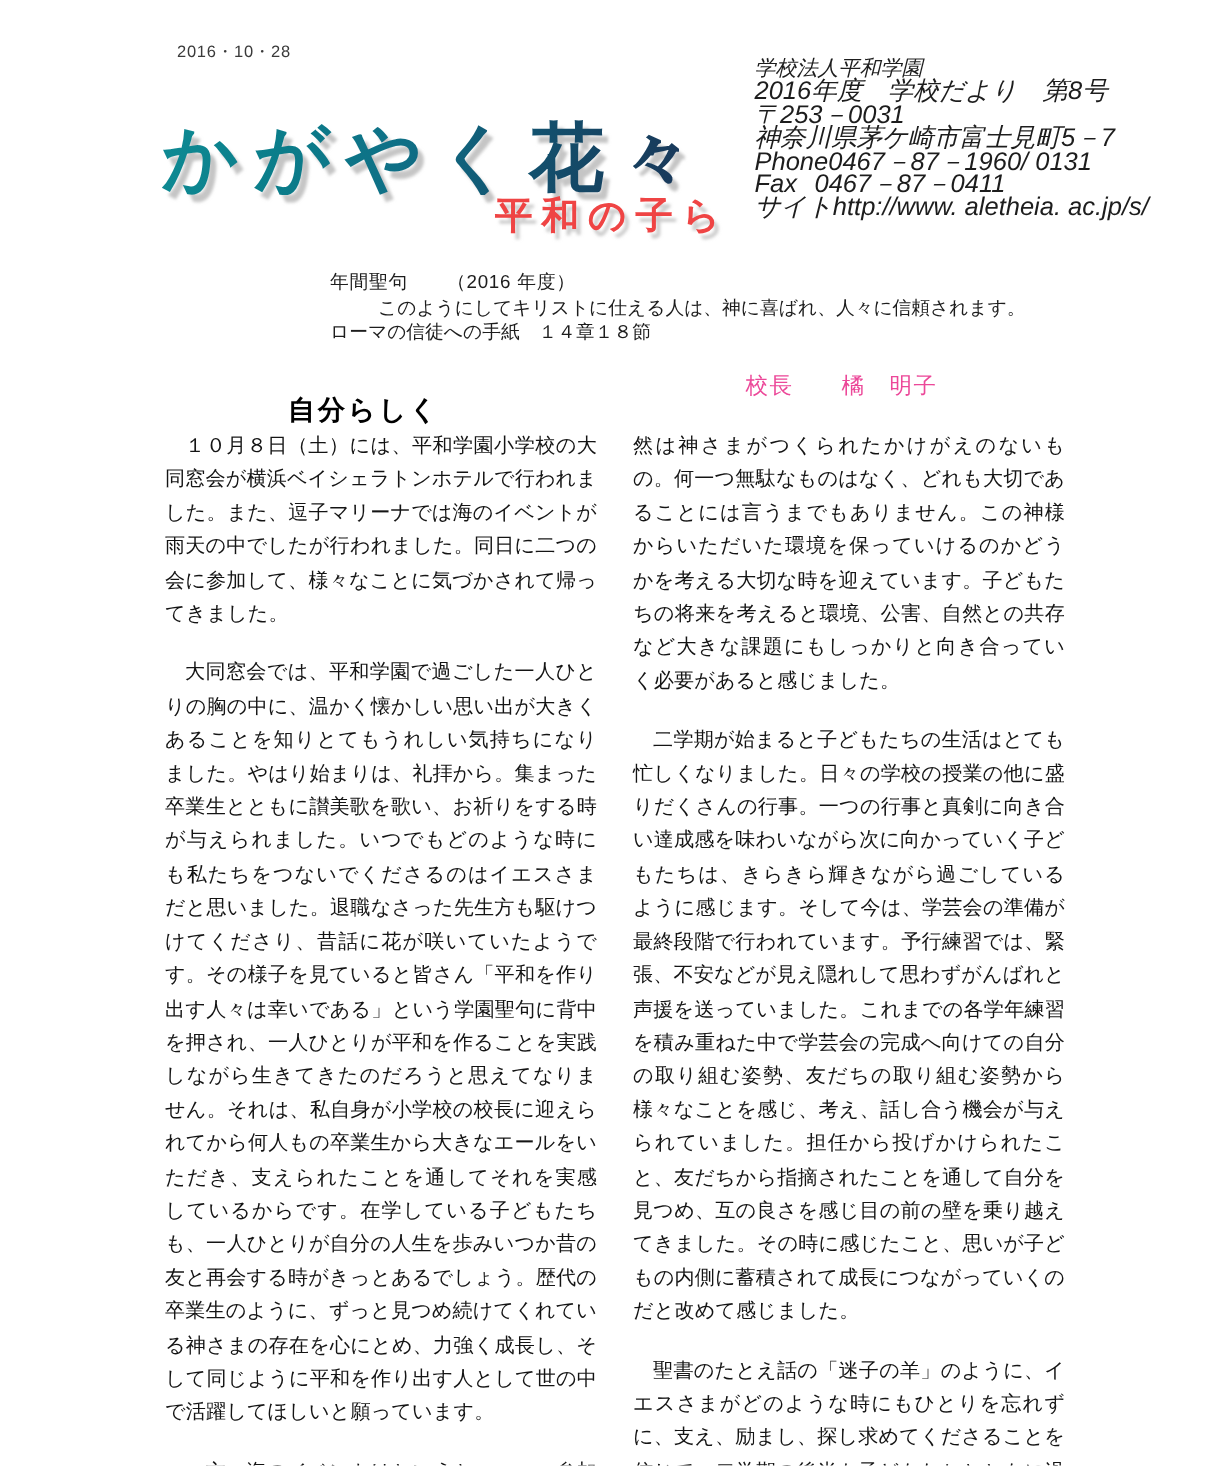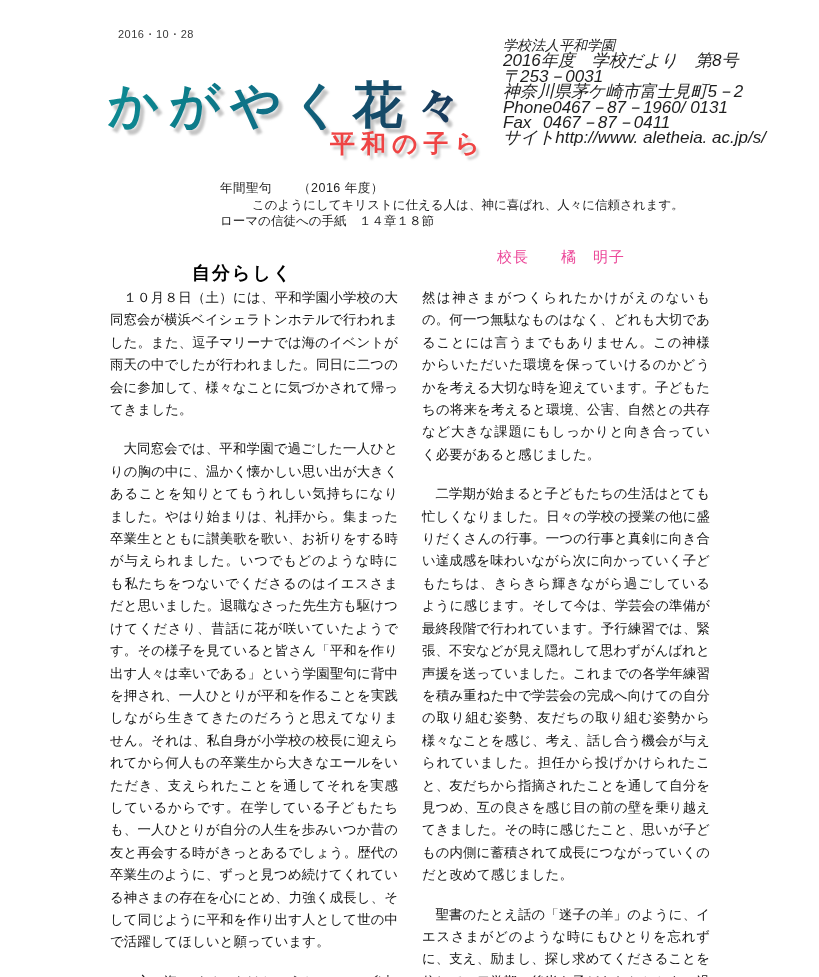--- a/index.html
+++ b/index.html
@@ -170,21 +170,21 @@
   <div class="issue-date">2016・10・28</div>
 
   <h1 class="paper-title">かがやく花々</h1>
 
   <div class="paper-subtitle">平和の子ら</div>
 
   <address class="school-info">
     <div class="corp">学校法人平和学園</div>
     <div class="line">2016年度　学校だより　第8号</div>
     <div class="line">〒253－0031</div>
-    <div class="line">神奈川県茅ケ崎市富士見町5－2</div>
+    <div class="line">神奈川県茅ケ崎市富士見町5－7</div>
     <div class="line">
       <span class="lbl">Phone</span><span>0467－87－1960/  0131</span>
     </div>
     <div class="line">
       <span class="lbl">Fax</span><span>0467－87－0411</span>
     </div>
     <div class="line">
       <span class="lbl">サイト</span><span>http://www. aletheia. ac.jp/s/</span>
     </div>
   </address>

